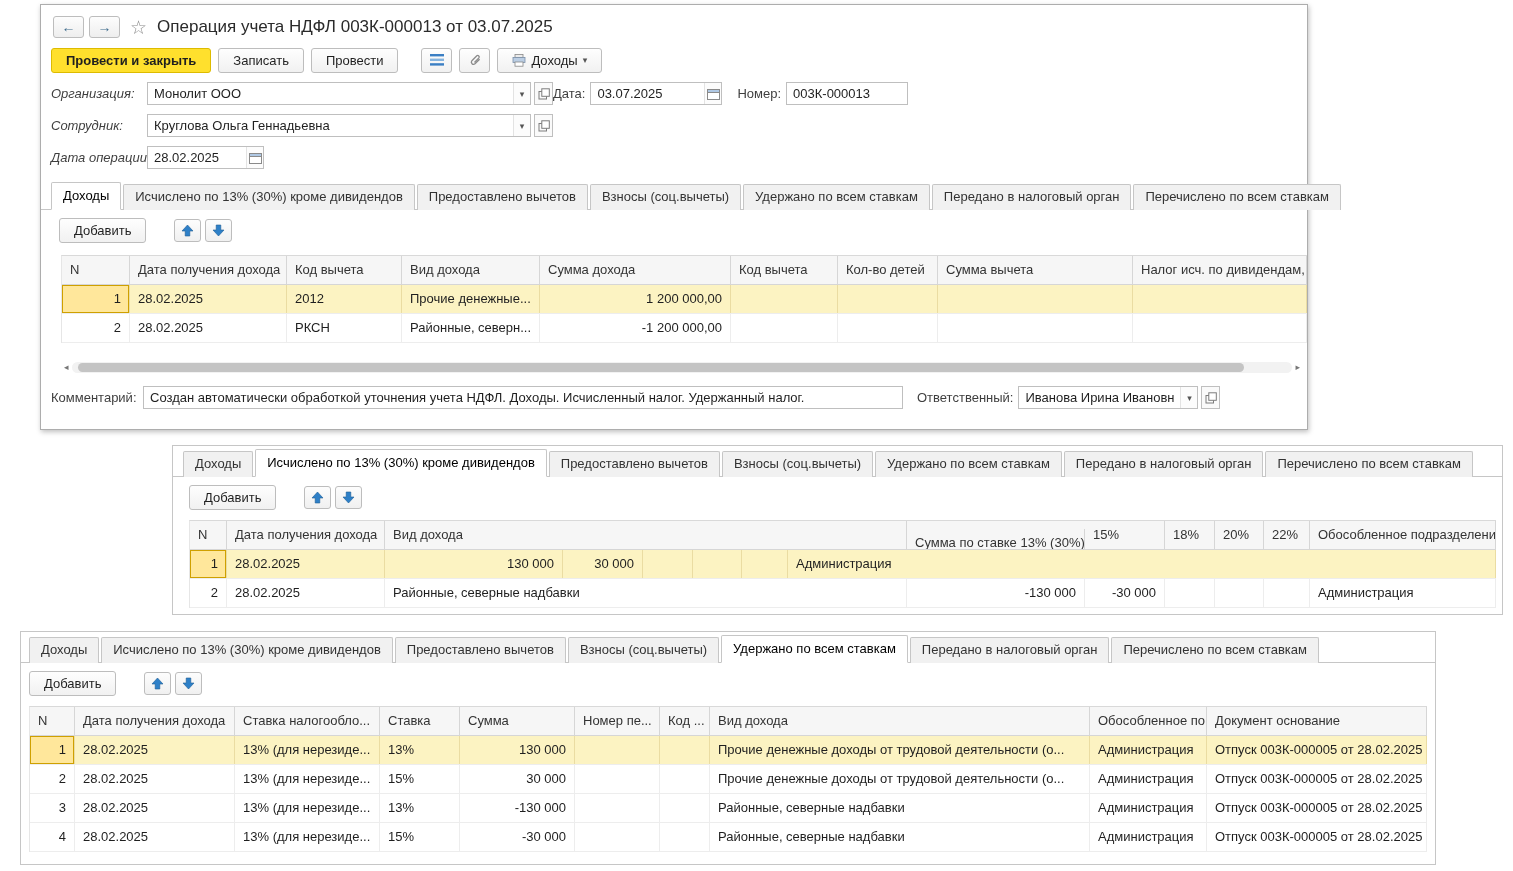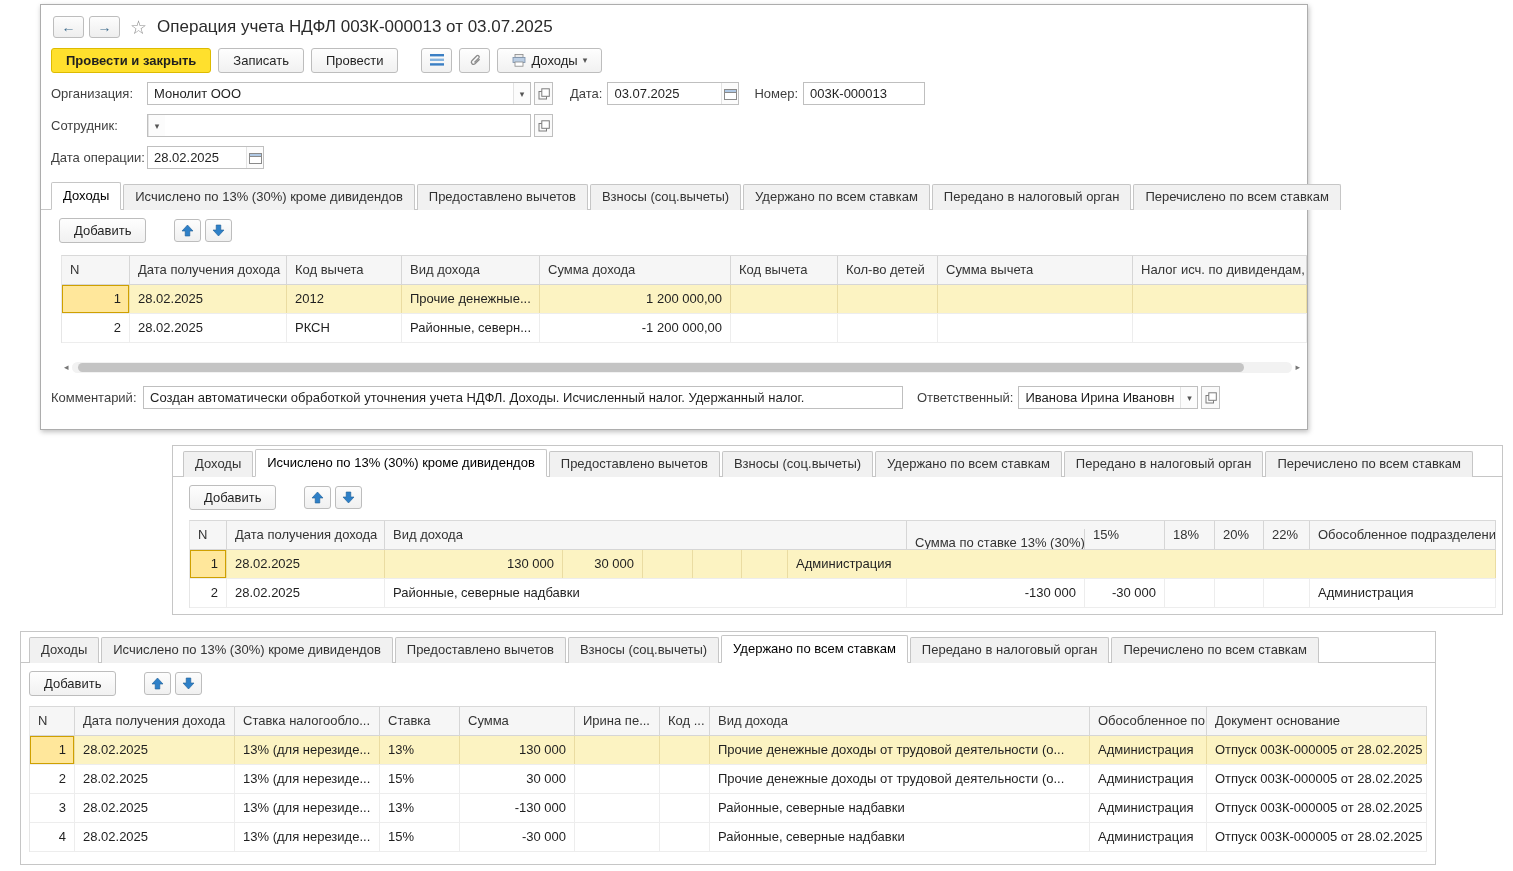--- a/index.html
+++ b/index.html
@@ -27,21 +27,21 @@
     border-radius:3px; color:#1F1F1F; white-space:nowrap; }
   .btn.primary { background:#FFE02D; border-color:#DDBB00; font-weight:bold; }
   .btn.iconbtn { width:31px; padding:0; }
   .btn.iconbtn:first-of-type { margin-left:0; }
   .gap-left { margin-left:16px; }
   .dd-glyph { font-size:9px; color:#555; }
 
   
   .frow { display:flex; align-items:center; margin:9px 10px 0 10px; height:23px; }
   .flabel { color:#3F3F3F; white-space:nowrap; }
-  .w96 { width:96px; flex:none; }
+  .w96 { width:96px; flex:none;font-style:italic; }
   .combo { display:flex; align-items:stretch; height:23px; border:1px solid #BFBFBF; background:#fff; flex:none; }
   .combo input { border:none; outline:none; flex:1; min-width:0; padding:0 6px; font:inherit; color:#1F1F1F; background:transparent; }
   .ddbox { width:17px; flex:none; display:flex; align-items:center; justify-content:center;
     font-size:9px; color:#555; background:#FCFCFC; border-left:1px solid #E3E3E3; }
   .sqbtn { width:19px; height:23px; flex:none; margin-left:3px; border:1px solid #BFBFBF;
     background:#FAFAFA; display:inline-flex; align-items:center; justify-content:center; padding:0; }
   .plain-input { height:23px; border:1px solid #BFBFBF; padding:0 6px; font:inherit; color:#1F1F1F; }
 
   
   .tabstrip { display:flex; align-items:flex-end; padding-left:10px; border-bottom:1px solid #C6C6C6; height:29px; margin-top:12px; white-space:nowrap; }
@@ -127,37 +127,38 @@
     <div class="combo" style="width:384px">
       <input value="Монолит ООО" style="">
       <span class="ddbox">▾</span>
     </div>
     <button class="sqbtn">
       <svg width="12" height="12">
           <rect x="1" y="3.5" width="7.5" height="7.5" fill="none" stroke="#7C7C7C"></rect>
           <rect x="3.8" y="0.8" width="7.5" height="7.5" fill="#fff" stroke="#7C7C7C"></rect>
         </svg>
     </button>
-    <label class="flabel" style="margin-left:17px">Дата:</label>
+    <label class="flabel" style="margin-left:0">Дата:</label>
     <div class="combo" style="width:132px;margin-left:5px">
       <input value="03.07.2025" style="">
       <span class="ddbox">
         <svg width="13" height="12">
             <rect x="0.5" y="1.5" width="12" height="10" fill="#fff" stroke="#8A8A8A"></rect>
             <rect x="0.5" y="1.5" width="12" height="3" fill="#AFC8E4" stroke="#8A8A8A"></rect>
           </svg>
       </span>
     </div>
     <label class="flabel" style="margin-left:15px">Номер:</label>
     <input class="plain-input" style="width: 122px; margin-left: 5px;" value="003К-000013">
   </div>
 
   <div class="frow">
     <label class="flabel w96">Сотрудник:</label>
     <div class="combo" style="width:384px">
+      <input value="Круглова Ольга Геннадьевна" style="">
       <span class="ddbox">▾</span>
     </div>
     <button class="sqbtn">
       <svg width="12" height="12">
           <rect x="1" y="3.5" width="7.5" height="7.5" fill="none" stroke="#7C7C7C"></rect>
           <rect x="3.8" y="0.8" width="7.5" height="7.5" fill="#fff" stroke="#7C7C7C"></rect>
         </svg>
     </button>
   </div>
 
@@ -341,21 +342,21 @@
         </svg>
     </button>
   </div>
   <div class="dtable" id="withheld-table">
       <div class="trow thead">
         <div class="tcell" style="width: 45px;">N</div>
         <div class="tcell" style="width: 160px;">Дата получения дохода</div>
         <div class="tcell" style="width: 145px;">Ставка налогообло...</div>
         <div class="tcell" style="width: 80px;">Ставка</div>
         <div class="tcell" style="width: 115px;">Сумма</div>
-        <div class="tcell" style="width: 85px;">Ирина пе...</div>
+        <div class="tcell" style="width: 85px;">Номер пе...</div>
         <div class="tcell" style="width: 50px;">Код ...</div>
         <div class="tcell" style="width: 380px;">Вид дохода</div>
         <div class="tcell" style="width: 117px;">Обособленное по..</div>
         <div class="tcell" style="flex: 1 1 0px;">Документ основание</div>
       </div>
       <div class="trow selected">
         <div class="tcell r current" style="width: 45px;">1</div>
         <div class="tcell" style="width: 160px;">28.02.2025</div>
         <div class="tcell" style="width: 145px;">13% (для нерезиде...</div>
         <div class="tcell" style="width: 80px;">13%</div>

